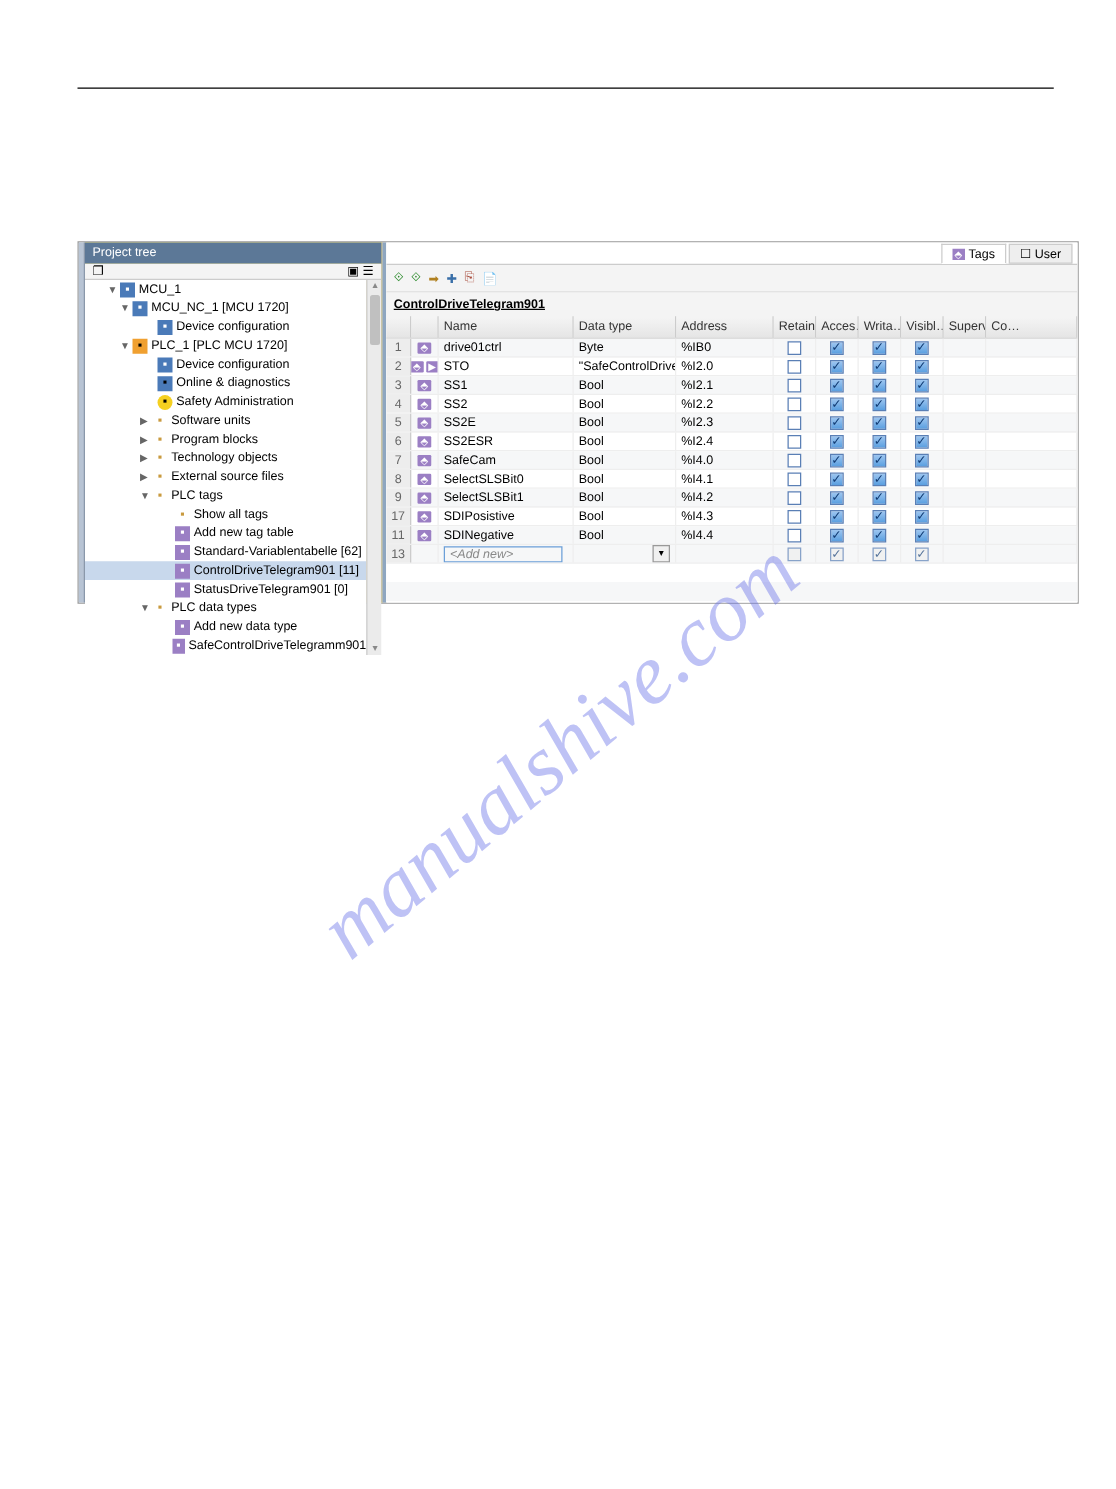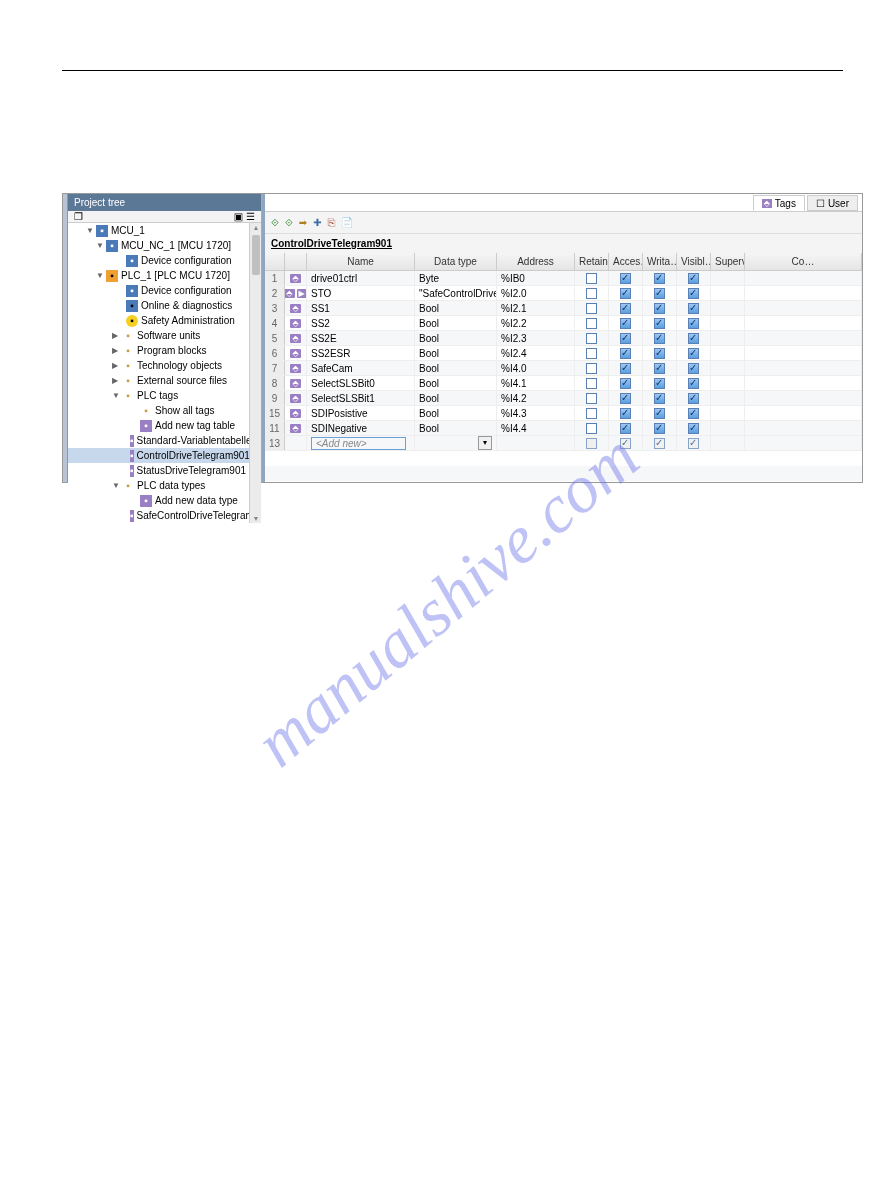--- a/index.html
+++ b/index.html
@@ -1,20 +1,20 @@
 <!DOCTYPE html>
 <html><head>
 <meta charset="utf-8">
 <style>
 *{margin:0;padding:0;box-sizing:border-box;font-family:Tahoma,Arial,sans-serif;font-size:10px;}
 body{background:#fff;width:893px;height:1191px;position:relative;}
 .page-header-line{position:absolute;top:70px;left:62px;right:50px;height:1px;background:#000;}
 .app-window{position:absolute;top:193px;left:62px;right:30px;height:290px;display:flex;border:1px solid #999;background:#fff;}
 .col-a{width:5px;background:#b8c4d4;border-right:1px solid #8a98aa;}
-.panel-l{width:194px;background:#fde047;border-right:1px solid #aaa;display:flex;flex-direction:column;}
+.panel-l{width:238px;background:#fde047;border-right:1px solid #aaa;display:flex;flex-direction:column;}
 .title-l{background:#5c7897;color:#fff;padding:3px 6px;height:18px;}
 .tabs-l{display:flex;background:#e8e8e8;border-bottom:1px solid #ccc;height:20px;}
 .tab-dev{background:#fff;border:1px solid #aaa;border-bottom:none;padding:3px 10px;margin:2px 0 0 4px;}
 .tab-plant{padding:4px 10px;color:#555;}
 .bar-l{height:20px;border-bottom:1px solid #ccc;display:flex;align-items:center;justify-content:space-between;padding:0 6px;background:#f4f4f4;}
 .tree{flex:1;background:#fff;overflow:hidden;}
 .tn{display:flex;align-items:center;height:15px;padding-left:var(--ind);white-space:nowrap;cursor:default;}
 .tn.sel{background:#c8d8ec;}
 .arr{width:10px;font-size:8px;color:#666;display:inline-block;}
 .ic{width:12px;height:12px;margin-right:3px;display:inline-block;font-size:10px;text-align:center;line-height:12px;}
@@ -33,21 +33,21 @@
 .divider{width:3px;background:#8ea6c0;cursor:col-resize;}
 .panel-r{flex:1;display:flex;flex-direction:column;background:#f4f4f4;overflow:hidden;}
 .bc{background:#195a8f;color:#fff;padding:3px 6px;height:18px;white-space:nowrap;overflow:hidden;}
 .subtabs{height:18px;display:flex;justify-content:flex-end;background:#fff;border-bottom:1px solid #ccc;padding-right:4px;}
 .stab{padding:3px 8px;border:1px solid #ccc;background:#eee;margin:1px 0 0 2px;display:flex;align-items:center;gap:3px;}
 .stab.act{background:#fff;border-bottom:1px solid #fff;}
 .tbar{height:22px;display:flex;align-items:center;gap:6px;padding:0 6px;background:#f4f4f4;border-bottom:1px solid #ddd;font-size:12px;}
 .pane-title{font-weight:bold;padding:4px 6px;background:#f4f4f4;text-decoration:underline;}
 .grid{flex:1;display:flex;flex-direction:column;background:#fff;}
 .ghead{display:flex;background:#ededed;height:18px;border-bottom:1px solid #ccc;}
-.gh{border-right:1px solid #ccc;padding:3px 4px;white-space:nowrap;overflow:hidden;color:#333;text-align:center;}
+.gh{border-right:1px solid #ccc;padding:3px 4px;white-space:nowrap;overflow:hidden;color:#333;}
 .ghead .gh{background:linear-gradient(#f5f5f5,#e5e5e5);}
 .gr{display:flex;height:15px;border-bottom:1px solid #eee;}
 .gr:nth-child(odd){background:#f6f7f8;}
 .gc{border-right:1px solid #eee;padding:1px 4px;white-space:nowrap;overflow:hidden;display:flex;align-items:center;}
 .rownum{width:20px;background:#ededed;text-align:center;justify-content:center;color:#666;border-right:1px solid #ccc;}
 .tagic{width:22px;justify-content:center;}
 .tagic span{background:#9b7fc4;color:#fff;padding:0 2px;font-size:8px;border-radius:1px;}
 .c-name{width:108px;}
 .c-dt{width:82px;}
 .c-adr{width:78px;}
@@ -425,21 +425,21 @@
             <div class="gc c-wri">
               <span class="cb chk"></span>
             </div>
             <div class="gc c-vis">
               <span class="cb chk"></span>
             </div>
             <div class="gc c-sup"></div>
             <div class="gc c-co"></div>
           </div>
           <div class="gr">
-            <div class="gc rownum">15</div>
+            <div class="gc rownum">17</div>
             <div class="gc tagic">
               <span>⬘</span>
             </div>
             <div class="gc c-name">SDIPosistive</div>
             <div class="gc c-dt">Bool</div>
             <div class="gc c-adr">%I4.3</div>
             <div class="gc c-ret">
               <span class="cb"></span>
             </div>
             <div class="gc c-acc">

